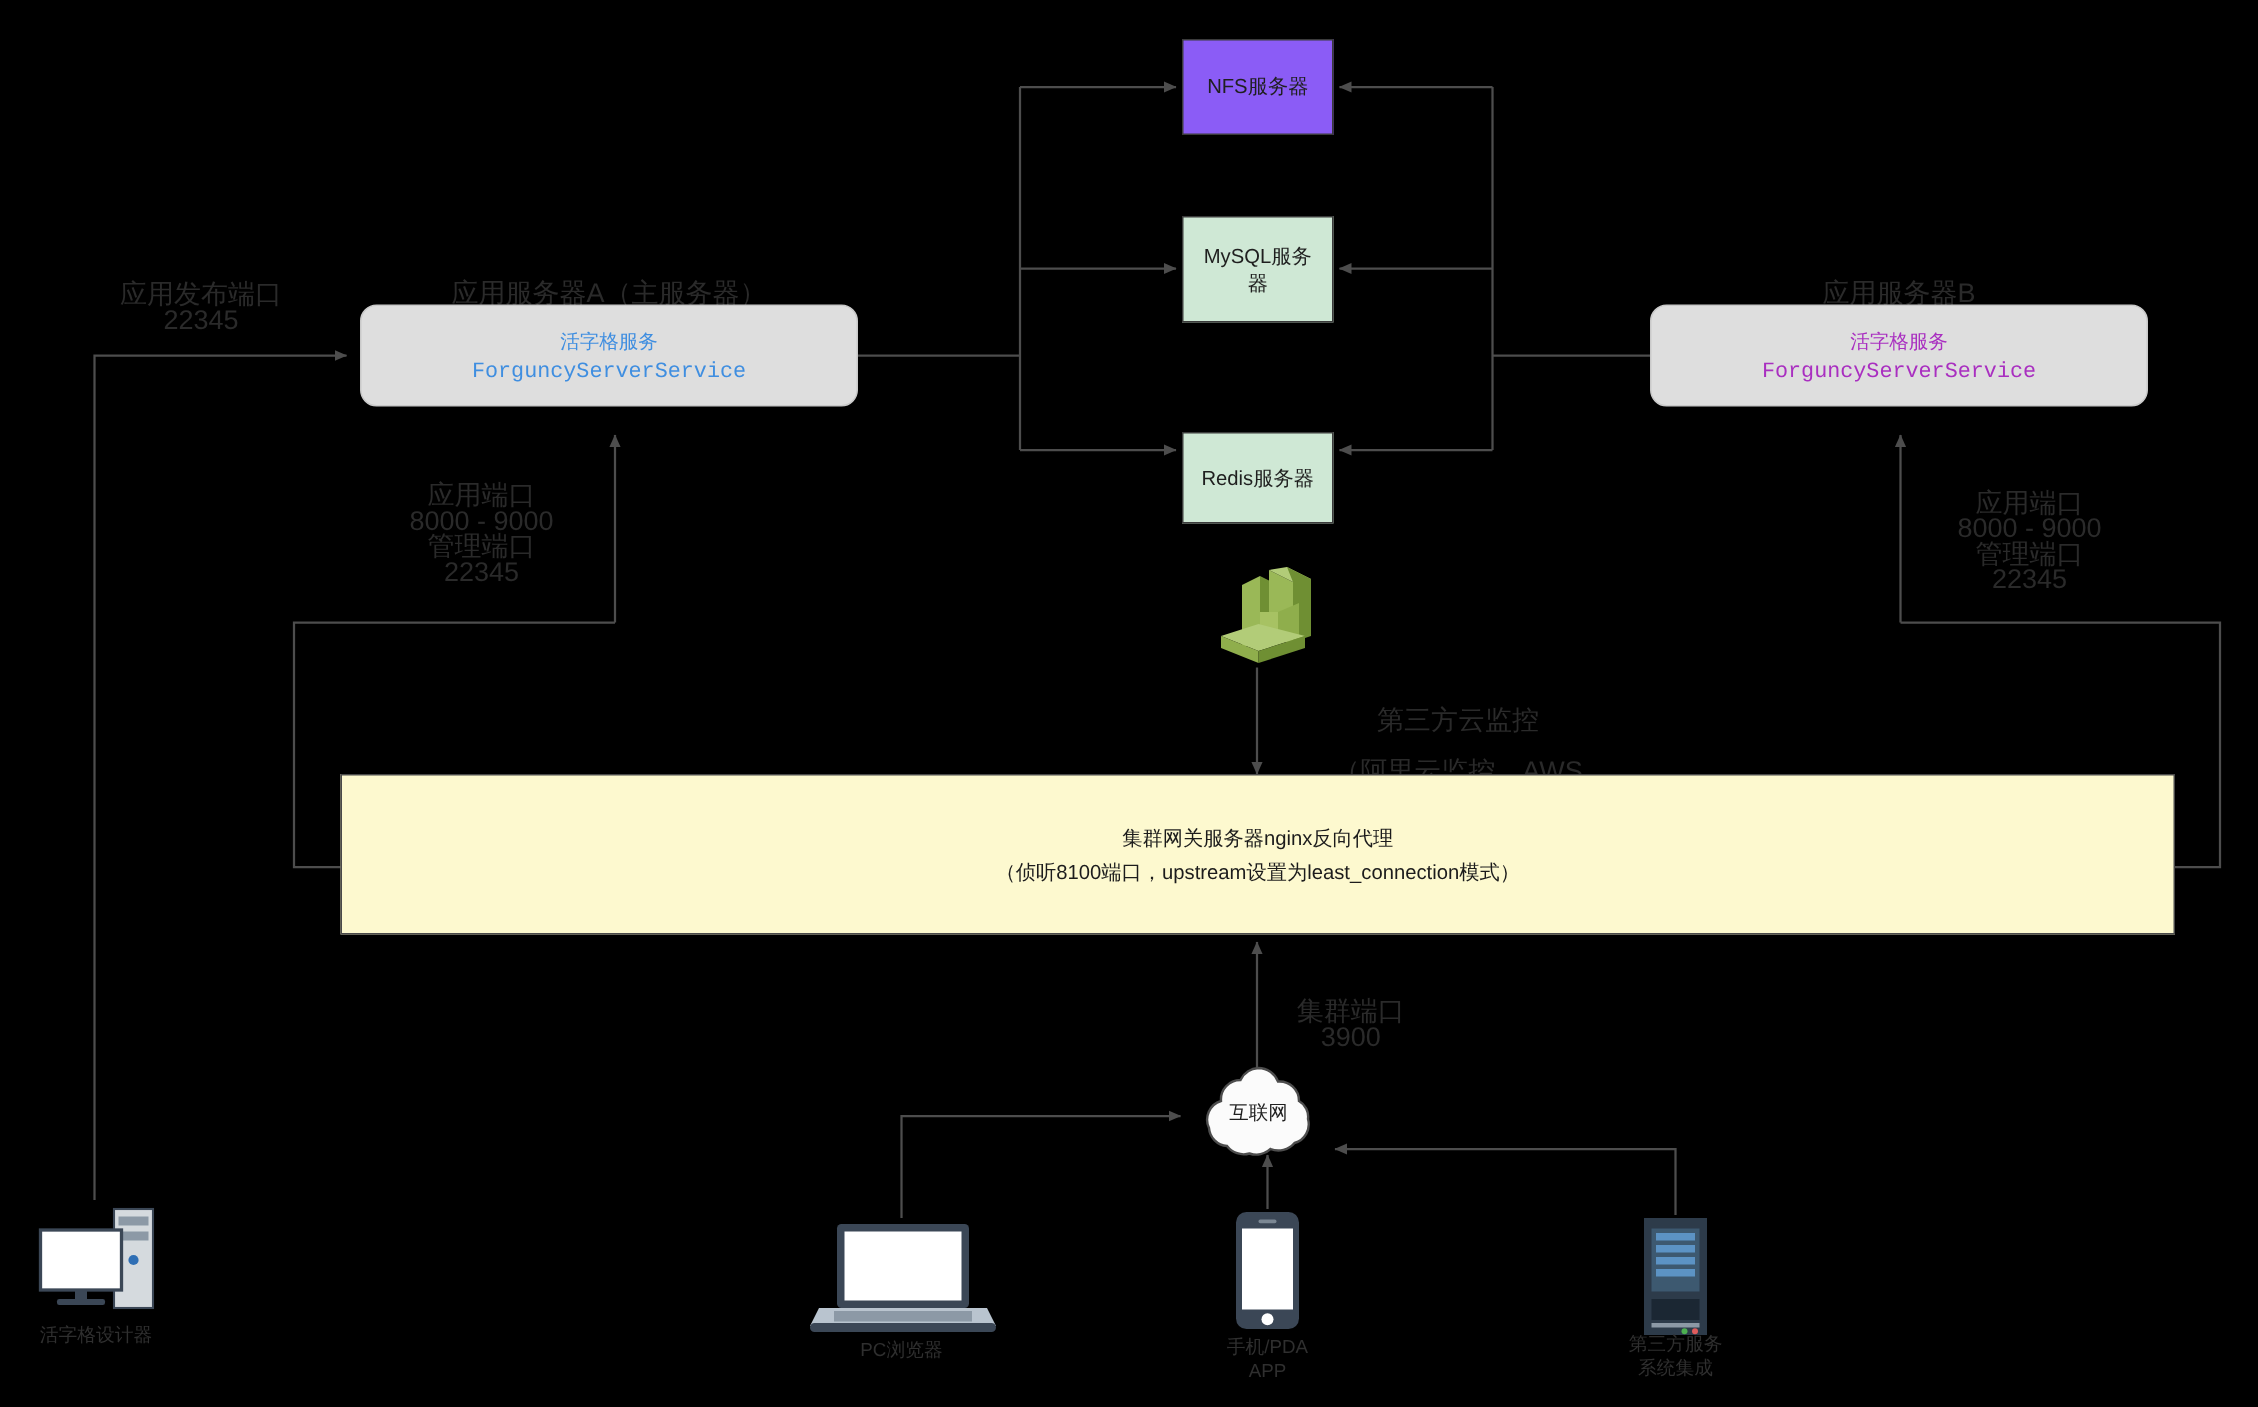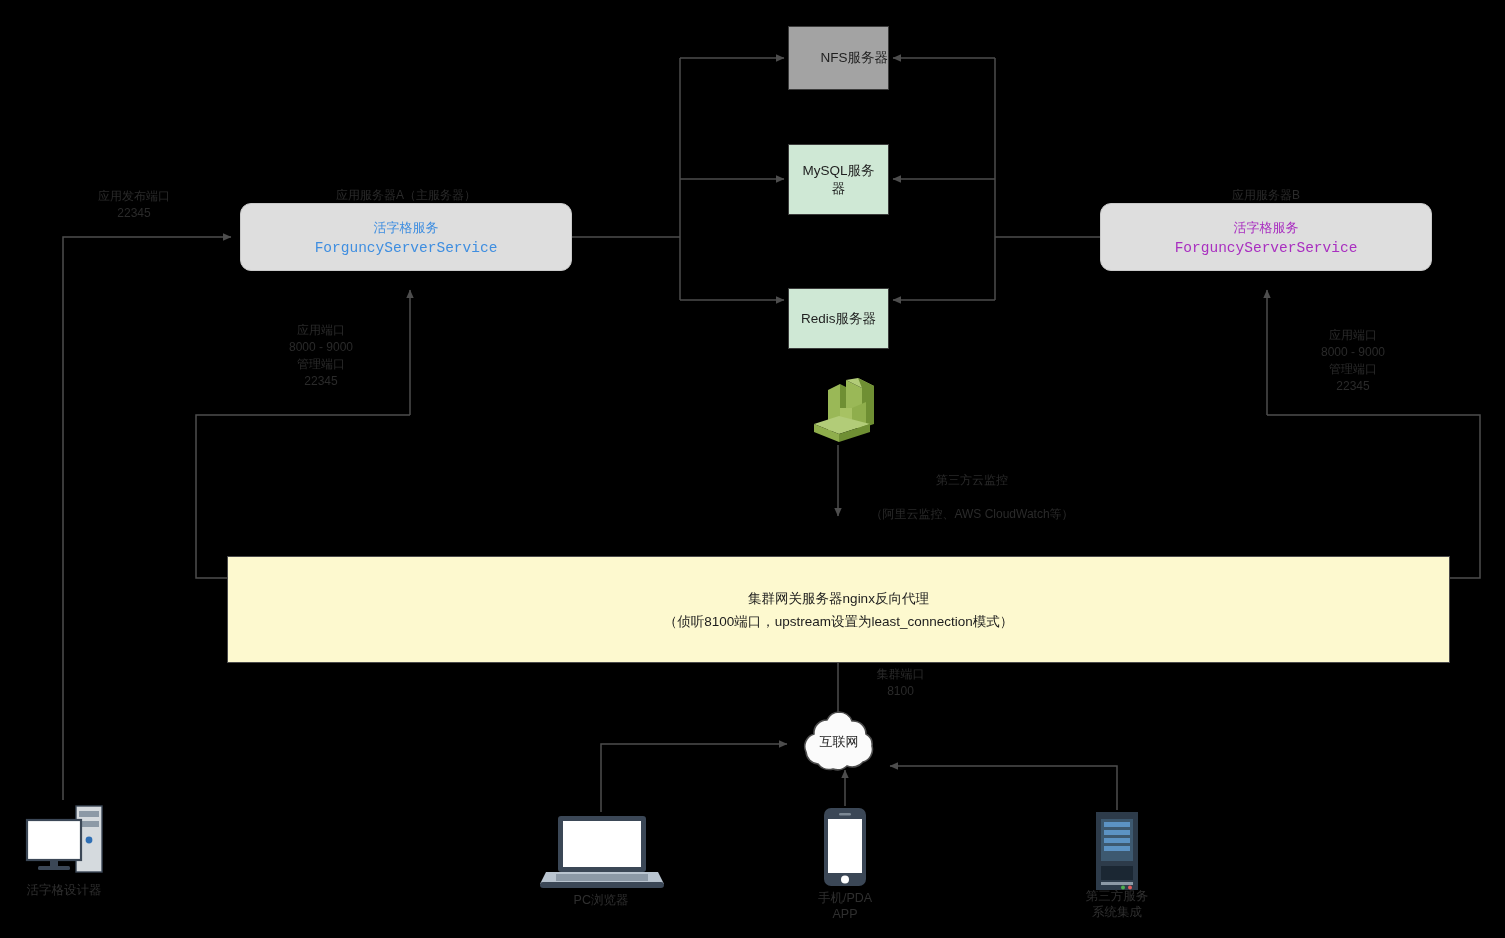--- a/index.html
+++ b/index.html
@@ -1,23 +1,23 @@
 <!DOCTYPE html>
 <html><head>
 <meta charset="utf-8">
 <style>
   html,body{margin:0;padding:0;background:#000;}
   #stage{position:relative;width:1505px;height:938px;background:#000;
          font-family:"Liberation Sans","DejaVu Sans",sans-serif;overflow:hidden;}
   .node{position:absolute;box-sizing:border-box;display:flex;flex-direction:column;
         align-items:center;justify-content:center;text-align:center;}
-  .lbl{position:absolute;color:#2a2a2a;font-size:12px;line-height:17px;
+  .lbl{position:absolute;color:#2a2a2a;font-size:18px;line-height:17px;
        text-align:center;white-space:pre-line;}
   .store{border:1.6px solid #3b3b3b;font-size:13.5px;color:#1f1f1f;}
-  .nfs{background:#a3a3a3;align-items:flex-end;}
+  .nfs{background:#8b5cf6;}
   .grn{background:#cfe8d5;align-items:center;}
   .appsrv{background:#dedede;border:1.4px solid #c9c9c9;border-radius:11px;}
   .appsrv .l1{font-size:13px;margin-bottom:3px;}
   .appsrv .l2{font-size:14.5px;font-family:Liberation Mono, monospace;}
   .blue{color:#3f8ee0;}
   .purple{color:#a92fc0;}
   .gw{background:#fdf9cf;border:1.6px solid #4a4a4a;font-size:13.5px;
       color:#1c1c1c;line-height:23px;}
   svg.wires{position:absolute;left:0;top:0;width:1505px;height:938px;
             pointer-events:none;}
@@ -101,21 +101,21 @@
 22345</div>
   <div class="lbl" style="left:246px;top:322px;width:150px;">应用端口
 8000 - 9000
 管理端口
 22345</div>
   <div class="lbl" style="left:1278px;top:327px;width:150px;">应用端口
 8000 - 9000
 管理端口
 22345</div>
   <div class="lbl" style="left:848px;top:666px;width:105px;">集群端口
-8100</div>
+3900</div>
 
   <div style="position:absolute;left:800px;top:378px;width:78px;height:72px;">
     <svg viewBox="0 0 78 72" width="78" height="72">
       <polygon points="28,12 40,6 40,48 28,54" fill="#9ab857"></polygon>
       <polygon points="40,6 52,12 52,48 40,48" fill="#6f8f33"></polygon>
       <polygon points="46,2 62,10 62,50 46,50" fill="#9ab857"></polygon>
       <polygon points="62,10 74,4 74,46 62,50" fill="#7da33f" opacity="0"></polygon>
       <polygon points="46,2 58,0 74,8 62,10" fill="#b2cc78"></polygon>
       <polygon points="58,0 74,8 74,46 62,50 62,10" fill="#6f8f33"></polygon>
       <polygon points="52,30 66,24 66,46 52,50" fill="#8fae4c"></polygon>
@@ -123,21 +123,21 @@
       <polygon points="14,46 39,38 70,46 39,56" fill="#b2cc78"></polygon>
       <polygon points="14,46 39,56 39,64 14,54" fill="#8fae4c"></polygon>
       <polygon points="39,56 70,46 70,54 39,64" fill="#6f8f33"></polygon>
     </svg>
   </div>
   <div class="lbl" style="left:858px;top:455px;width:228px;">
     <div>第三方云监控</div>
     <div>（阿里云监控、AWS CloudWatch等）</div>
   </div>
 
-  <div class="node gw" style="left:227px;top:516px;width:1223px;height:107px;margin-top:40px;">
+  <div class="node gw" style="left:227px;top:516px;width:1223px;height:107px;">
     <span>集群网关服务器nginx反向代理</span>
     <span>（侦听8100端口，upstream设置为least_connection模式）</span>
   </div>
 
   <div style="position:absolute;left:792px;top:708px;width:94px;height:70px;">
     <svg viewBox="0 0 94 70" width="94" height="70">
       <path d="M22,26 a13,13 0 0 1 13,-14 a14,14 0 0 1 12,-8 a14,14 0 0 1 13,9
                a13,13 0 0 1 14,13 a12,12 0 0 1 6,12 a13,13 0 0 1 -9,16
                a14,14 0 0 1 -16,4 a14,14 0 0 1 -14,3 a14,14 0 0 1 -15,-5
                a13,13 0 0 1 -12,-12 a13,13 0 0 1 8,-18 z" fill="#fbfbfb" stroke="#4d4d4d" stroke-width="1.6"></path>

